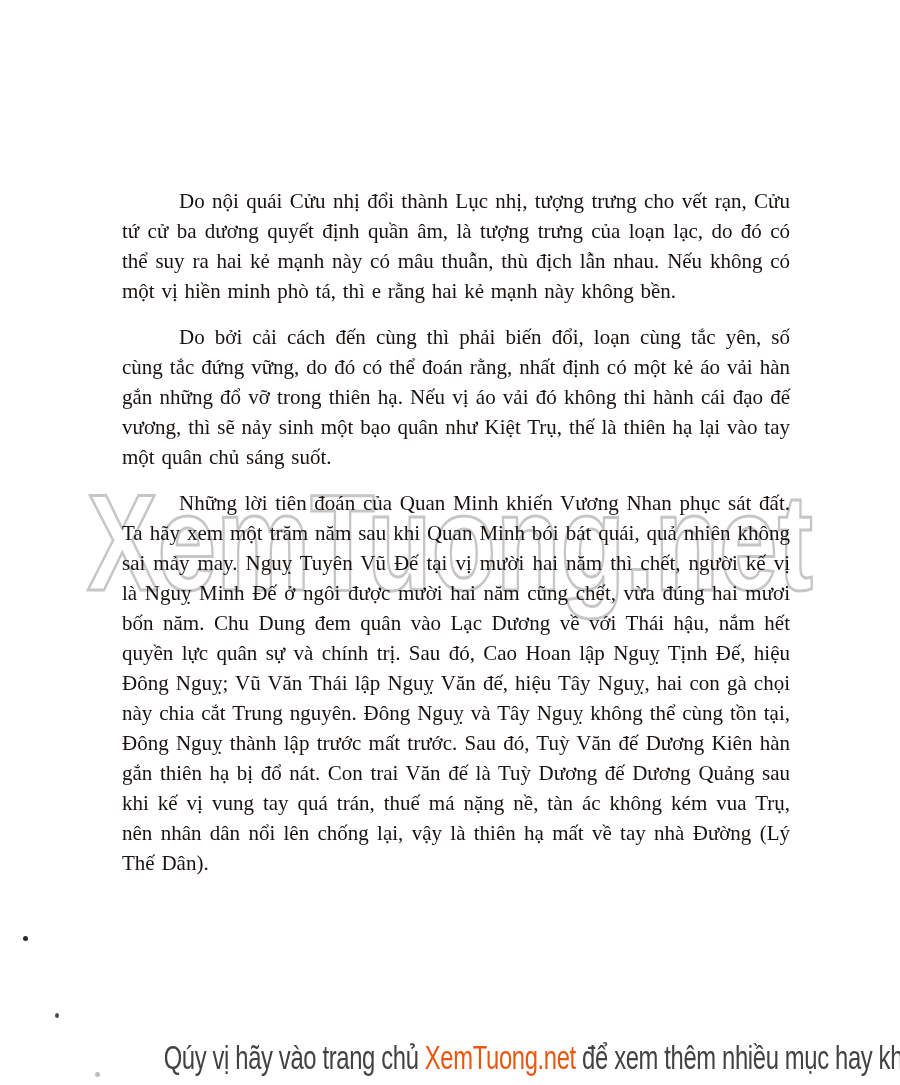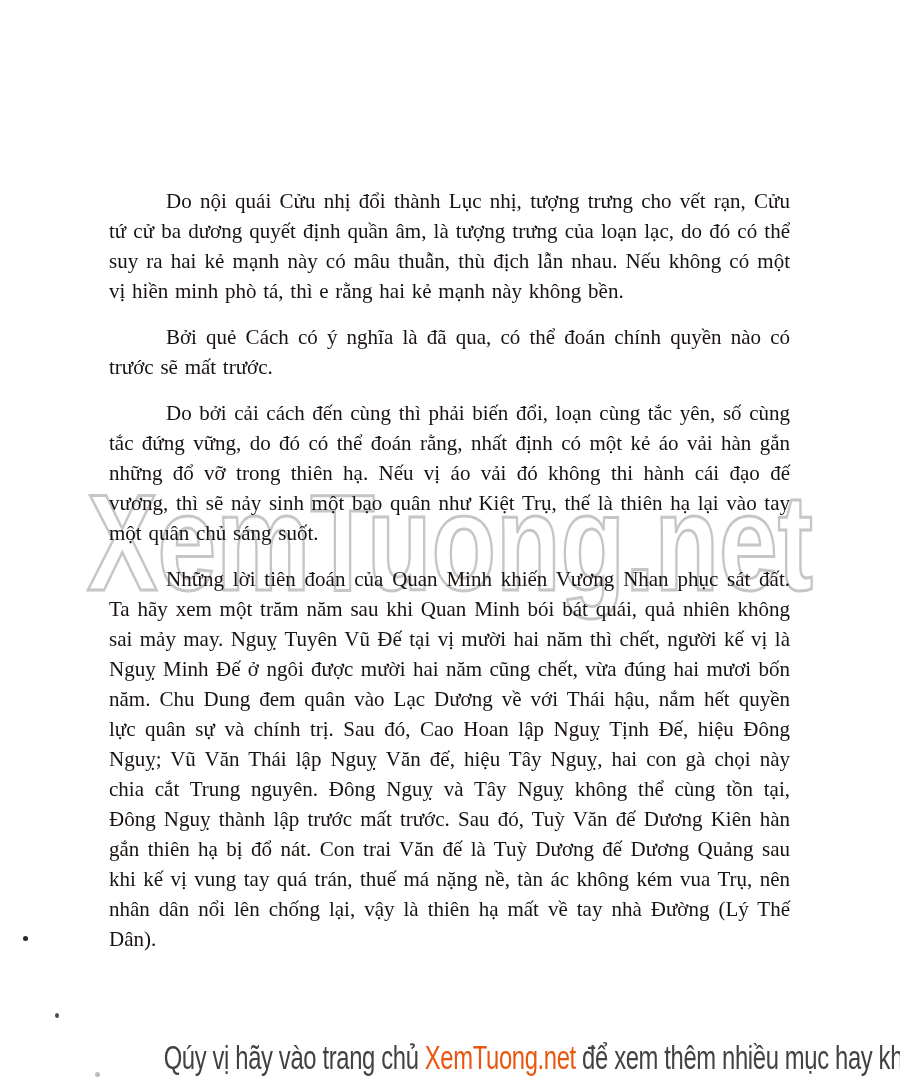--- a/index.html
+++ b/index.html
@@ -64,21 +64,21 @@
     width: 685px;
     z-index: 2;
     font-family: "Liberation Serif", serif;
     font-size: 21px;
     line-height: 30px;
     color: #181310;
     text-align: justify;
     word-spacing: 1.5px;
   }
   .body-text p {
-    margin: 0 0 16px 4px;
+    margin: 0 0 16px 17px;
     text-indent: 57px;
   }
   .body-text p:last-child { margin-bottom: 0; }
   
   .page-footer {
     position: absolute;
     top: 1038px;
     left: 0;
     width: 900px;
     text-align: center;
@@ -114,21 +114,20 @@
 
 <div class="page">
 
 
   <svg class="watermark-svg" viewBox="0 0 744 200" xmlns="http://www.w3.org/2000/svg" aria-hidden="true">
     <text x="372" y="142" text-anchor="middle" font-family="Liberation Sans, sans-serif" font-weight="bold" font-size="138" fill="#ffffff" fill-opacity="0.42" stroke="#c6c6c6" stroke-width="3" textLength="726" lengthAdjust="spacingAndGlyphs">XemTuong.net</text>
   </svg>
 
   <div class="body-text">
     <p>Do nội quái Cửu nhị đổi thành Lục nhị, tượng trưng cho vết rạn, Cửu tứ cử ba dương quyết định quần âm, là tượng trưng của loạn lạc, do đó có thể suy ra hai kẻ mạnh này có mâu thuẫn, thù địch lẫn nhau. Nếu không có một vị hiền minh phò tá, thì e rằng hai kẻ mạnh này không bền.</p>
-    <p>Bởi quẻ Cách có ý nghĩa là đã qua, có thể đoán chính quyền nào có trước sẽ mất trước.</p>
     <p>Do bởi cải cách đến cùng thì phải biến đổi, loạn cùng tắc yên, số cùng tắc đứng vững, do đó có thể đoán rằng, nhất định có một kẻ áo vải hàn gắn những đổ vỡ trong thiên hạ. Nếu vị áo vải đó không thi hành cái đạo đế vương, thì sẽ nảy sinh một bạo quân như Kiệt Trụ, thế là thiên hạ lại vào tay một quân chủ sáng suốt.</p>
     <p>Những lời tiên đoán của Quan Minh khiến Vương Nhan phục sát đất. Ta hãy xem một trăm năm sau khi Quan Minh bói bát quái, quả nhiên không sai mảy may. Nguỵ Tuyên Vũ Đế tại vị mười hai năm thì chết, người kế vị là Nguỵ Minh Đế ở ngôi được mười hai năm cũng chết, vừa đúng hai mươi bốn năm. Chu Dung đem quân vào Lạc Dương về với Thái hậu, nắm hết quyền lực quân sự và chính trị. Sau đó, Cao Hoan lập Nguỵ Tịnh Đế, hiệu Đông Nguỵ; Vũ Văn Thái lập Nguỵ Văn đế, hiệu Tây Nguỵ, hai con gà chọi này chia cắt Trung nguyên. Đông Nguỵ và Tây Nguỵ không thể cùng tồn tại, Đông Nguỵ thành lập trước mất trước. Sau đó, Tuỳ Văn đế Dương Kiên hàn gắn thiên hạ bị đổ nát. Con trai Văn đế là Tuỳ Dương đế Dương Quảng sau khi kế vị vung tay quá trán, thuế má nặng nề, tàn ác không kém vua Trụ, nên nhân dân nổi lên chống lại, vậy là thiên hạ mất về tay nhà Đường (Lý Thế Dân).</p>
   </div>
 
   <span class="artifact artifact-1"></span>
   <span class="artifact artifact-2"></span>
   <span class="artifact artifact-3"></span>
 
   <div class="page-footer">
     <span class="footer-line"><span>Qúy vị hãy vào trang chủ </span><span class="footer-link">XemTuong.net</span><span> để xem thêm nhiều mục hay khác</span></span>

